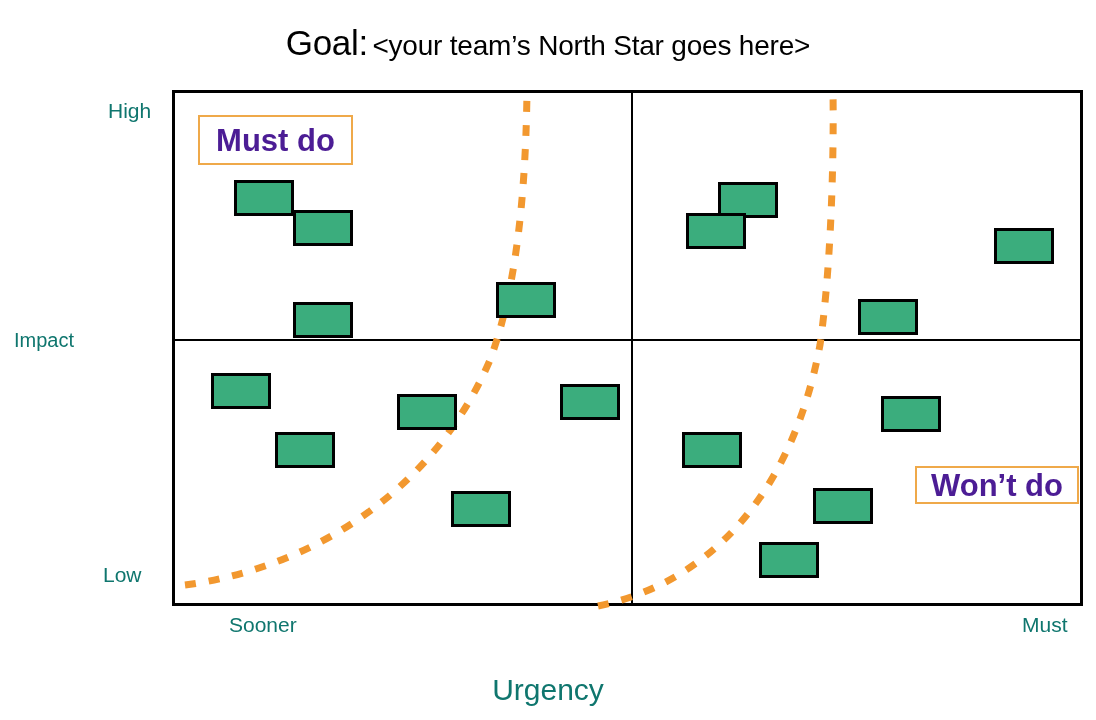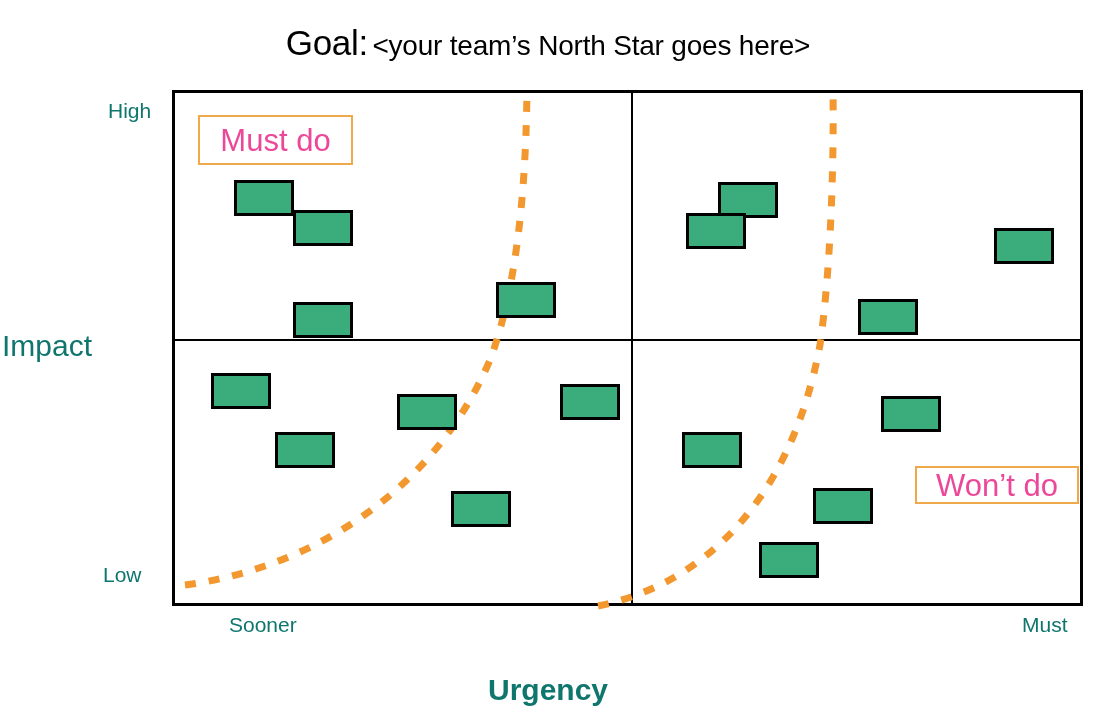--- a/index.html
+++ b/index.html
@@ -72,47 +72,47 @@
   
   .axis-text {
     position: absolute;
     white-space: nowrap;
     font-size: 21px;
     color: #0f766e;
   }
   #lbl-high { left: 108px; top: 99px; }
   #lbl-low  { left: 103px; top: 563px; }
   #lbl-impact {
-    left: 2px; top: 329px;
-    font-size: 30px;
+    left: 14px; top: 329px;
+    font-size: 20px;
   }
   #lbl-sooner { left: 181px; top: 613px; margin-left: 48px; }
   #lbl-later  { left: 1022px; top: 613px; }
   #lbl-urgency {
     left: 0; top: 673px;
     width: 1096px;
     text-align: center;
     font-size: 30px;
-    font-weight: bold;
   }
 
   
   .quad-tag {
     position: absolute;
     box-sizing: border-box;
     border: 2px solid #EFA94A;
-    color: #ec4899;
+    color: #4c1d95;
     background: transparent;
     font-size: 31px;
     line-height: 1;
     display: flex;
     align-items: center;
     justify-content: center;
     padding: 16px 12px;
     white-space: nowrap;
+    font-weight: bold;
   }
   #tag-must  { left: 198px; top: 115px; width: 155px; height: 50px; }
   #tag-nice  { left: 543px; top: 281px; width: 224px; height: 50px; }
   #tag-wont  { left: 915px; top: 466px; width: 164px; height: 38px; }
 
   
   .item {
     position: absolute;
     box-sizing: border-box;
     background: #3BAD7D;

